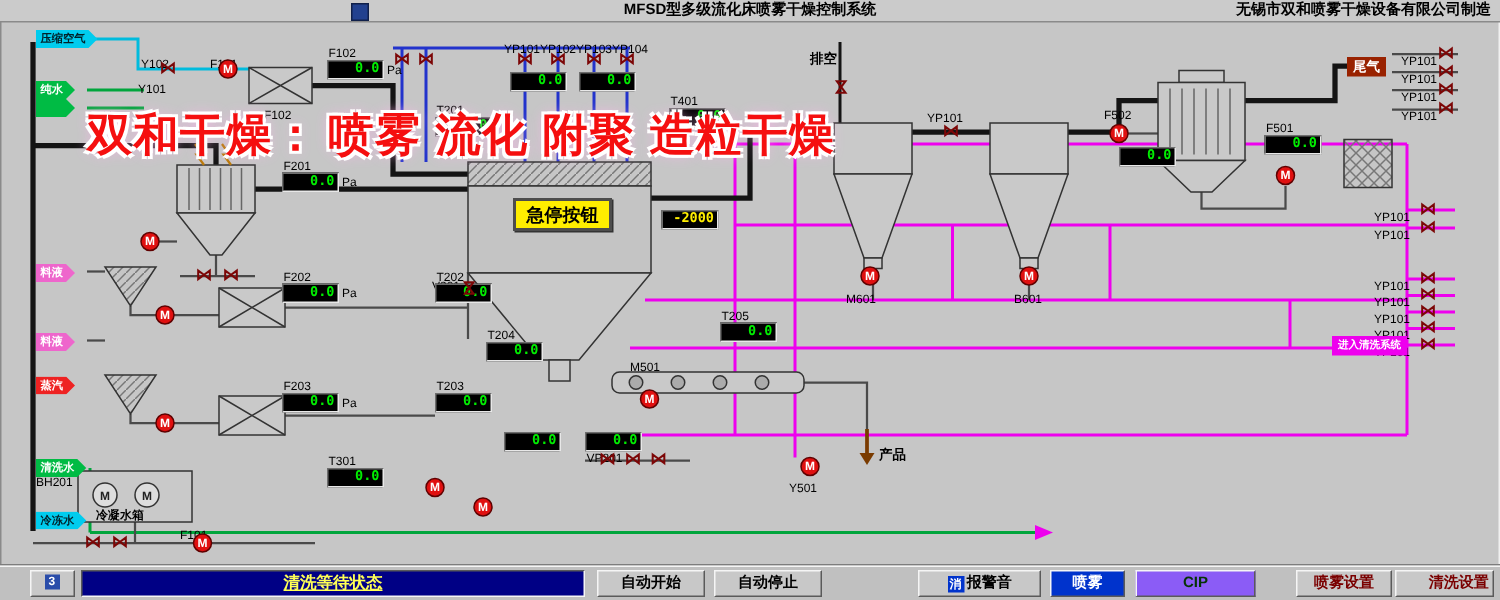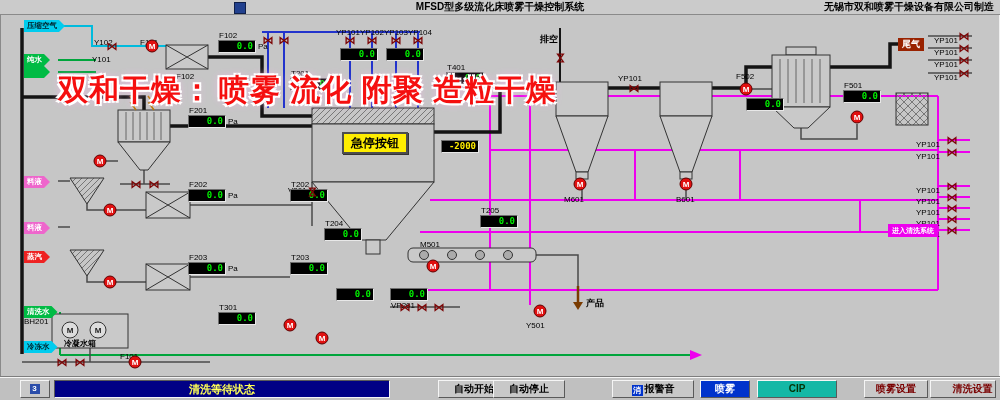--- a/index.html
+++ b/index.html
@@ -24,29 +24,29 @@
   .valve.vert{transform:translate(-50%,-50%) rotate(90deg);}
   .src-arrow{position:absolute;height:12px;line-height:12px;font-size:7.5px;font-weight:bold;padding:0 8px 0 3px;min-width:26px;text-align:center;box-sizing:border-box;clip-path:polygon(0 0,calc(100% - 6px) 0,100% 50%,calc(100% - 6px) 100%,0 100%);}
   .plabel{position:absolute;white-space:nowrap;color:#000;font-weight:bold;line-height:11px;}
   .estop{position:absolute;left:342px;top:118px;width:66px;height:22px;background:#ffee00;border:2px solid #4d4d4d;color:#000;font-size:12px;font-weight:bold;text-align:center;line-height:19px;box-shadow:1px 1px 0 #333;box-sizing:border-box;cursor:pointer;z-index:20;}
   .watermark{position:absolute;left:58px;top:56px;font-size:30px;font-weight:bold;letter-spacing:1px;white-space:nowrap;z-index:40;color:#f50f0f;
     text-shadow:-2px -2px 0 #fff,2px -2px 0 #fff,-2px 2px 0 #fff,2px 2px 0 #fff,0 0 9px #ffb3ec;pointer-events:none;}
   .watermark .slogan{margin-left:6px;}
   
   .bottombar{position:absolute;bottom:0;left:0;right:0;height:22px;background:#c0c0c0;border-top:1px solid #f5f5f5;box-shadow:0 -1px 0 #7d7d7d;}
   .btn{position:absolute;top:2px;height:18px;background:#c8c8c8;border:1px solid;border-color:#f5f5f5 #5a5a5a #5a5a5a #f5f5f5;font-size:10px;font-weight:bold;color:#000;text-align:center;line-height:16px;box-sizing:border-box;cursor:pointer;font-family:inherit;padding:0;}
-  .statusbar{position:absolute;left:54px;top:2px;width:336px;height:18px;background:#000085;border:1px solid;border-color:#5a5a5a #f5f5f5 #f5f5f5 #5a5a5a;color:#ffff55;font-size:11px;font-weight:bold;text-align:center;line-height:16px;box-sizing:border-box;}
+  .statusbar{position:absolute;left:54px;top:2px;width:336px;height:18px;background:#000085;border:1px solid;border-color:#5a5a5a #f5f5f5 #f5f5f5 #5a5a5a;color:#ffff55;font-size:11px;font-weight:bold;text-align:center;line-height:16px;box-sizing:border-box;text-decoration:underline;}
   .btn-page{left:20px;width:30px;}
   .btn-page .mini{display:inline-block;width:10px;height:10px;background:#2a4daa;color:#fff;font-size:8px;line-height:10px;vertical-align:1px;margin-right:1px;}
-  .btn-auto-start{left:398px;width:72px;margin-left:40px;}
-  .btn-auto-stop{left:476px;width:72px;margin-left:17px;}
+  .btn-auto-start{left:398px;width:72px;}
+  .btn-auto-stop{left:476px;width:72px;}
   .btn-mute{left:612px;width:82px;}
   .btn-mute .mico{display:inline-block;width:11px;height:11px;background:#0033cc;color:#fff;font-size:8px;line-height:11px;margin-right:2px;vertical-align:-1px;}
   .btn-spray{left:700px;width:50px;background:#0033cc;color:#fff;}
-  .btn-cip{left:757px;width:80px;background:#14b8a6;color:#063306;}
+  .btn-cip{left:757px;width:80px;background:#8b5cf6;color:#063306;}
   .btn-spray-set{left:864px;width:64px;color:#7a0000;}
   .btn-clean-set{left:930px;width:66px;color:#7a0000;padding-left:19px;}
 </style>
 </head>
 <body>
 
 <div class="screen">
 
   <div class="titlebar">
     <span class="win-icon"></span>

